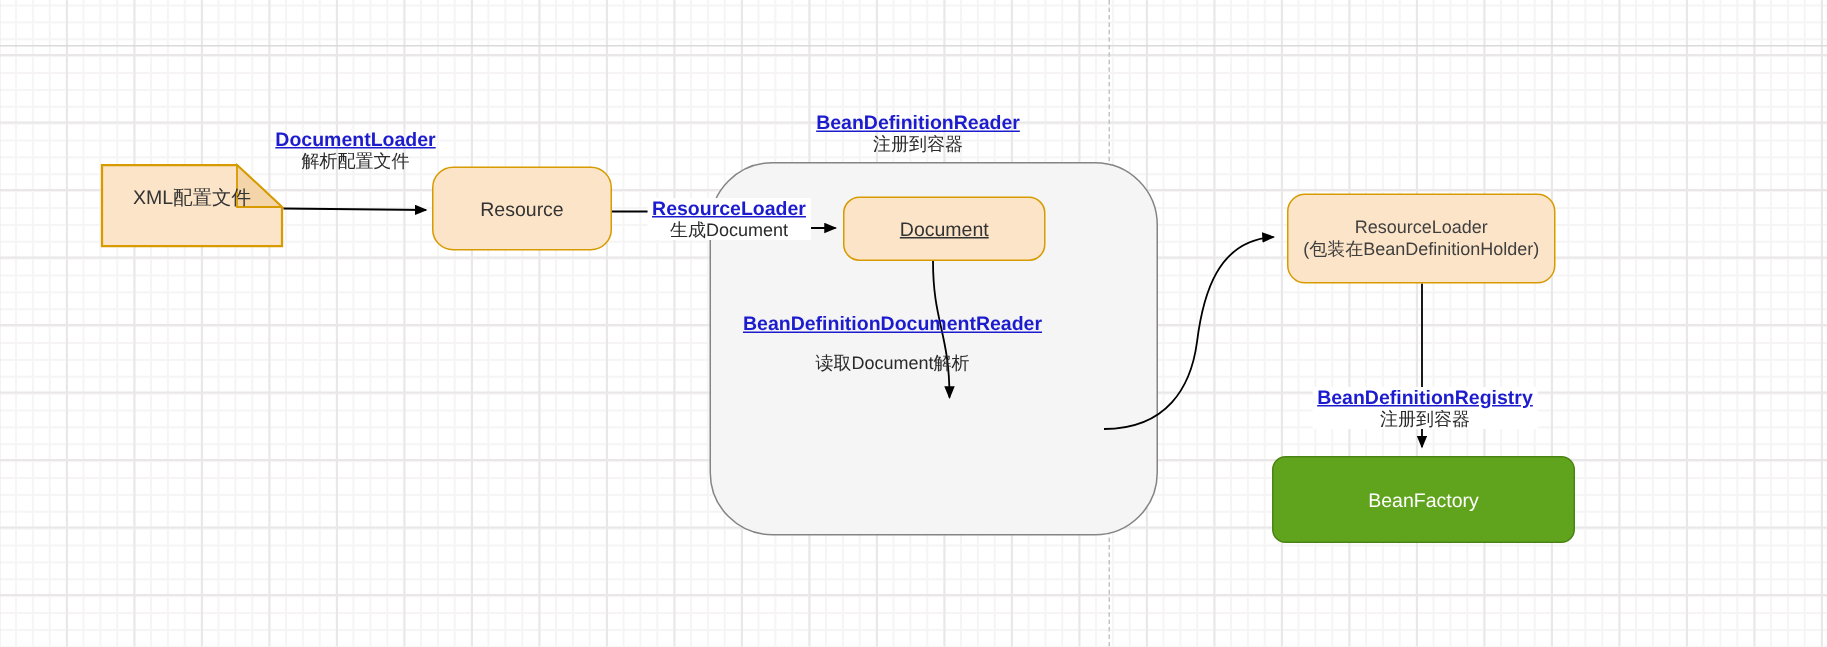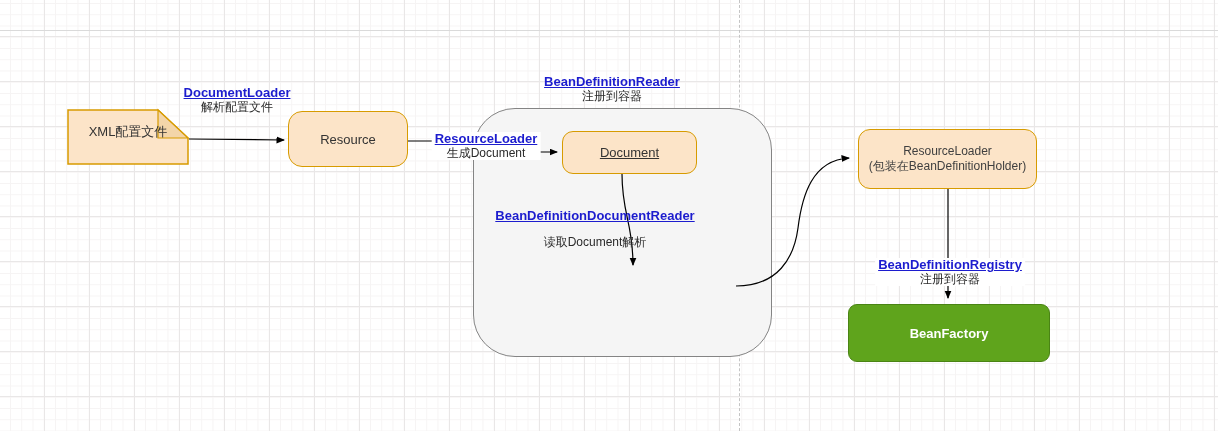--- a/index.html
+++ b/index.html
@@ -23,21 +23,21 @@
     background:#f5f5f5;border:1px solid #848484;border-radius:42px;z-index:2;box-sizing:border-box;
   }
   svg.edges{position:absolute;left:0;top:0;width:1218px;height:431px;z-index:3;}
 
   .node{position:absolute;display:flex;flex-direction:column;align-items:center;justify-content:center;
         text-align:center;box-sizing:border-box;z-index:4;font-size:13px;color:#333;cursor:default;}
   .node-resource{left:288px;top:111px;width:120px;height:56px;background:#fce4c8;border:1.5px solid #d79b00;border-radius:14px;}
   .node-document{left:562px;top:131px;width:135px;height:43px;background:#fce4c8;border:1.5px solid #d79b00;border-radius:11px;text-decoration:underline;}
   .node-beandef{left:858px;top:129px;width:179px;height:60px;background:#fce4c8;border:1.5px solid #d79b00;border-radius:12px;font-size:12px;line-height:15px;color:#3f3f3f;}
   .node-beanfactory{left:848px;top:304px;width:202px;height:58px;background:#5fa41c;border:1.5px solid #4a8414;border-radius:9px;color:#fff;font-size:12px;line-height:15px;}
-  .node-beanfactory .b1{font-weight:700;font-size:13px;}
+  .node-beanfactory .b1{font-weight:400;font-size:13px;}
   .node-xml-text{left:68px;top:110px;width:120px;height:44px;background:transparent;border:none;z-index:4;}
 
   .lbl{position:absolute;display:flex;flex-direction:column;align-items:center;text-align:center;z-index:5;transform:translateX(-50%);}
   .lbl .link{font-weight:700;font-size:13px;line-height:14px;color:#1c1cce;text-decoration:underline;cursor:pointer;white-space:nowrap;}
   .lbl .desc{font-size:12px;line-height:14px;color:#2a2a2a;white-space:nowrap;}
   .lbl.bg{background:#ffffff;padding:0 3px;}
 </style>
 </head>
 <body>
 

